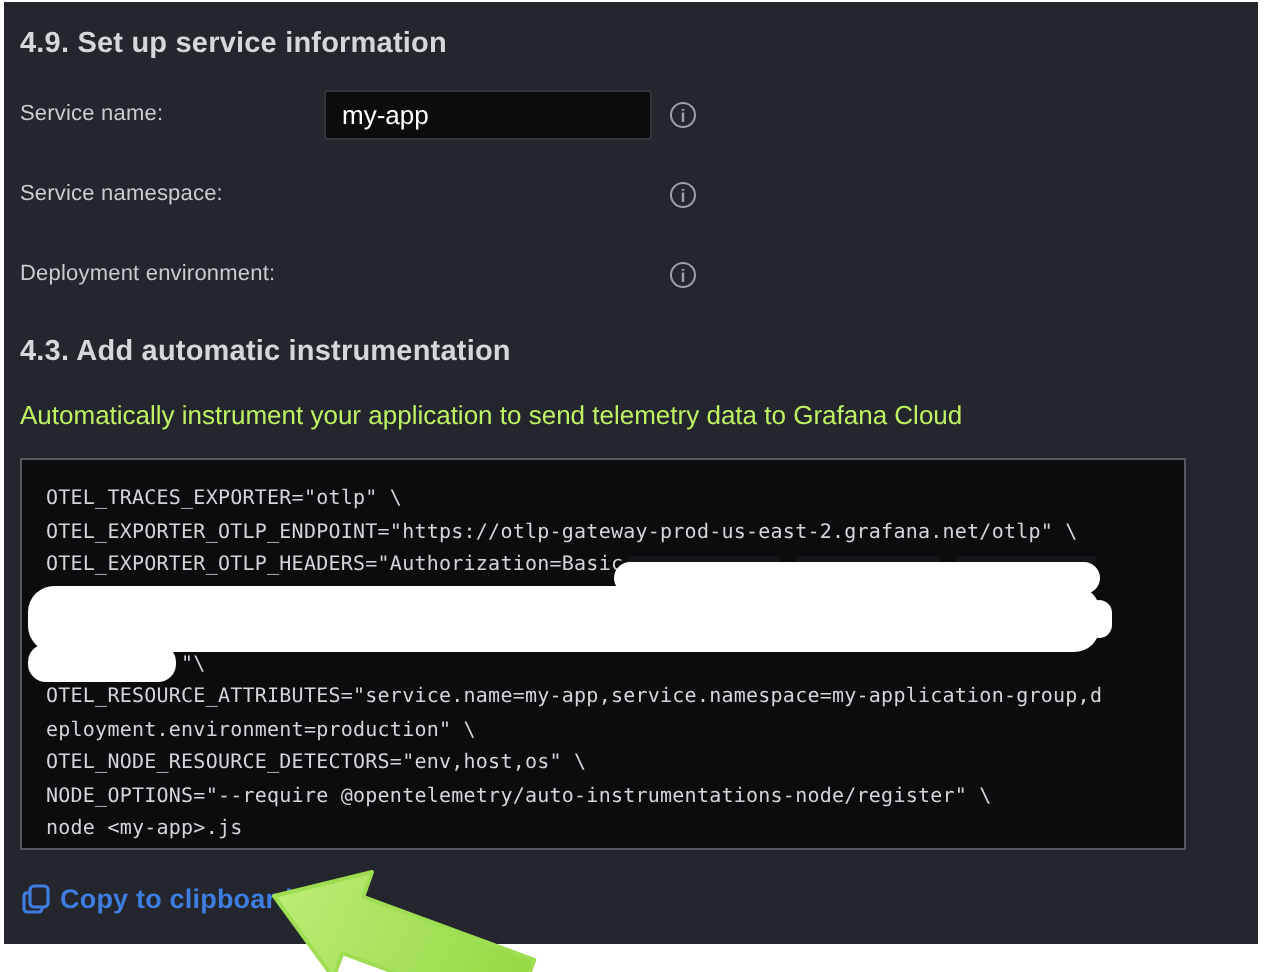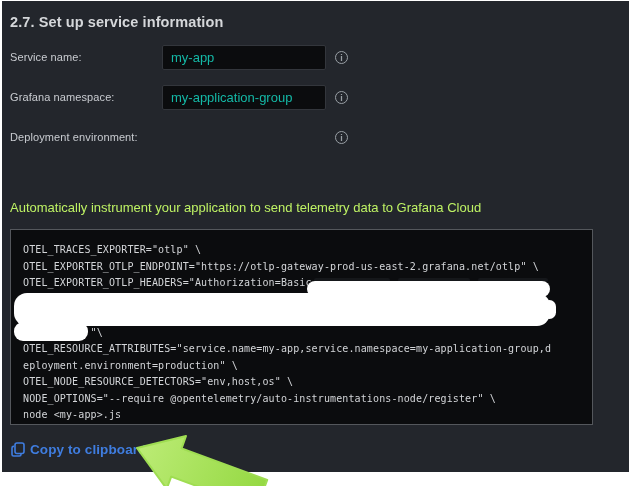--- a/index.html
+++ b/index.html
@@ -22,21 +22,21 @@
   .h-43{top:167px;}
   .form-row{position:absolute;left:0;width:627px;height:25px;}
   .row-0{top:44px;} .row-1{top:84px;} .row-2{top:124px;}
   .field-label{
     position:absolute;left:8px;top:0;height:25px;line-height:25px;
     font-size:11px;font-weight:400;color:#c9ccd1;letter-spacing:.1px;
   }
   .field-input{
     position:absolute;left:160px;top:0;width:146px;height:23px;
     background:#0b0c0e;border:1px solid #33363c;border-radius:2px;
-    color:#14b8a6;font-size:13px;font-family:"Liberation Sans",sans-serif;
+    color:#ffffff;font-size:13px;font-family:"Liberation Sans",sans-serif;
     padding:0 8px;outline:none;
   }
   .info-icon{
     position:absolute;left:333px;top:6px;width:13px;height:13px;
     border:1.4px solid #9aa0a6;border-radius:50%;
     color:#9aa0a6;font-size:9px;font-weight:700;
     display:flex;align-items:center;justify-content:center;
     box-sizing:border-box;cursor:pointer;
   }
   .desc{
@@ -70,39 +70,39 @@
   .copy-label{font-size:13.5px;font-weight:600;letter-spacing:.1px;}
   .copy-glyph{width:14px;height:15px;display:block;}
   .arrow-overlay{position:absolute;left:0;top:0;width:635px;height:486px;pointer-events:none;}
 </style>
 </head>
 <body>
 
 <div class="stage">
   <div class="panel">
 
-    <div class="h-section h-42">2.7. Set up service information</div>
+    <div class="h-section h-42">4.9. Set up service information</div>
 
     <div class="form-row row-0">
       <span class="field-label">Service name:</span>
       <input class="field-input" readonly="" value="my-app" style="">
       <span class="info-icon">i</span>
     </div>
 
     <div class="form-row row-1">
-      <span class="field-label">Grafana namespace:</span>
-      <input class="field-input" readonly="" value="my-application-group" style="">
+      <span class="field-label">Service namespace:</span>
       <span class="info-icon">i</span>
     </div>
 
     <div class="form-row row-2">
       <span class="field-label">Deployment environment:</span>
       <span class="info-icon">i</span>
     </div>
 
+    <div class="h-section h-43">4.3. Add automatic instrumentation</div>
 
     <div class="desc">Automatically instrument your application to send telemetry data to Grafana Cloud</div>
 
     <div class="code-block">
       <div class="code-line">OTEL_TRACES_EXPORTER="otlp" \</div>
       <div class="code-line">OTEL_EXPORTER_OTLP_ENDPOINT="https://otlp-gateway-prod-us-east-2.grafana.net/otlp" \</div>
       <div class="code-line">OTEL_EXPORTER_OTLP_HEADERS="Authorization=Basic </div>
       <div class="code-line"></div>
       <div class="code-line"></div>
       <div class="code-line">           "\</div>

